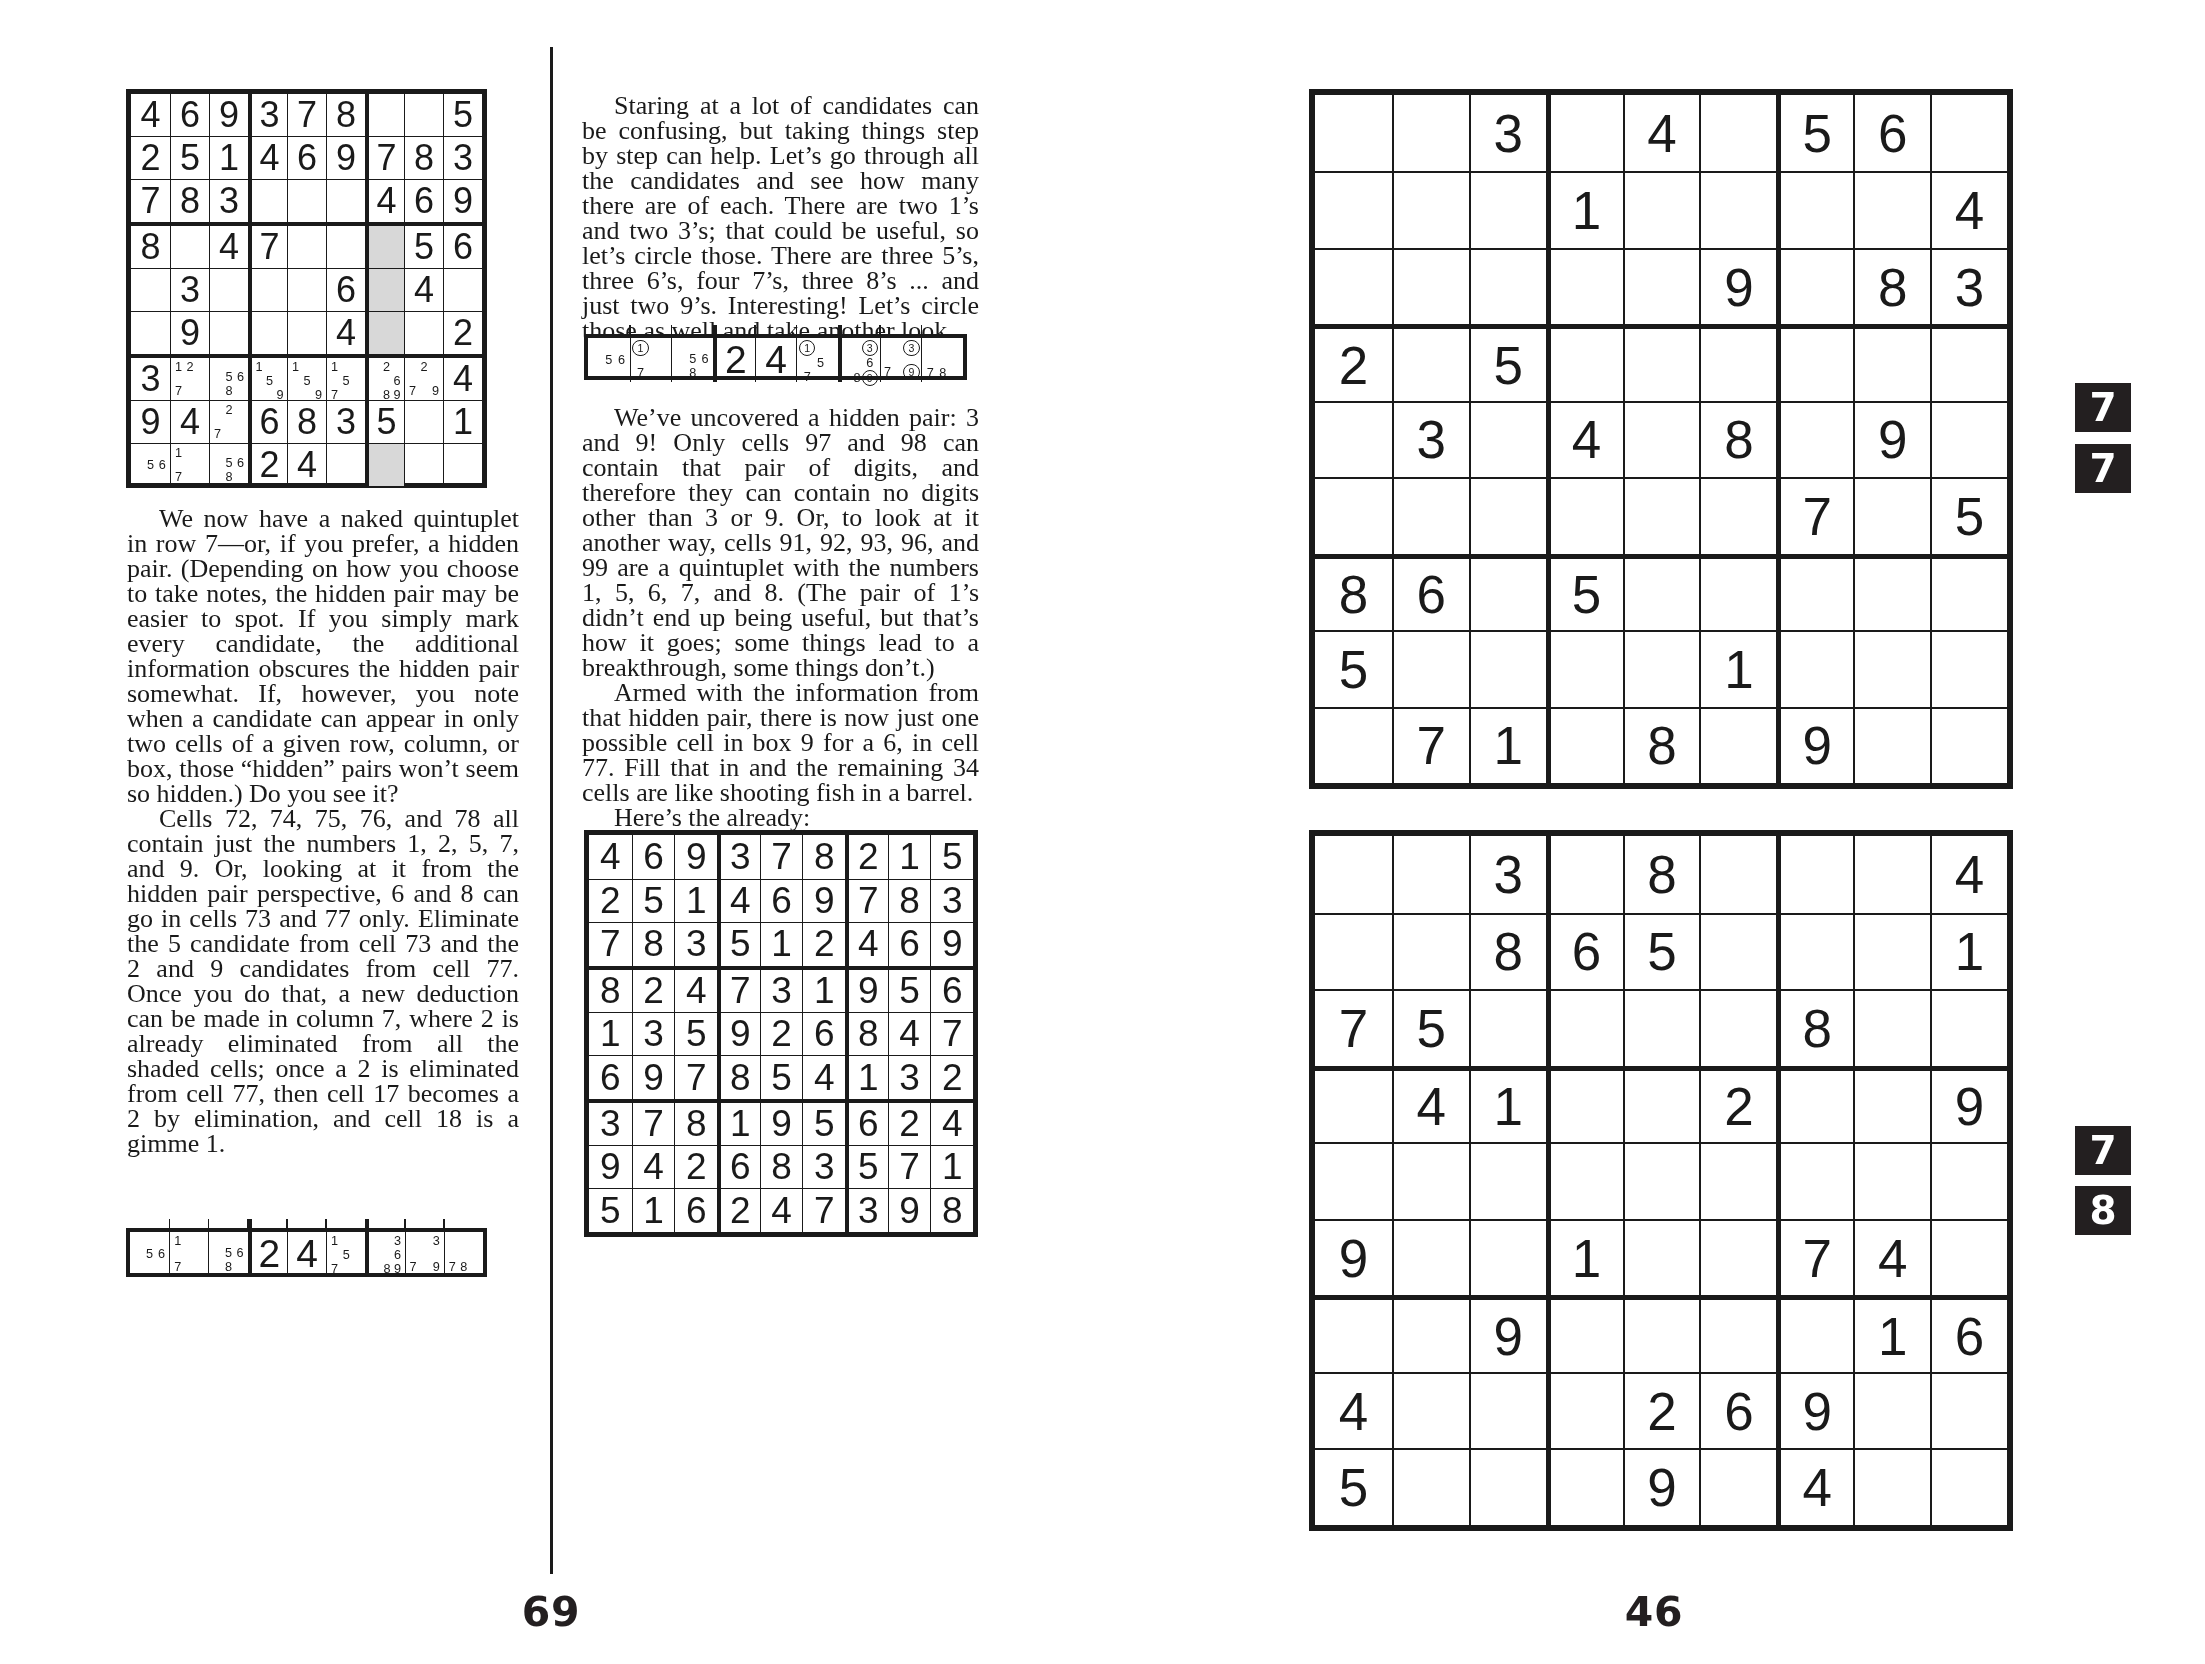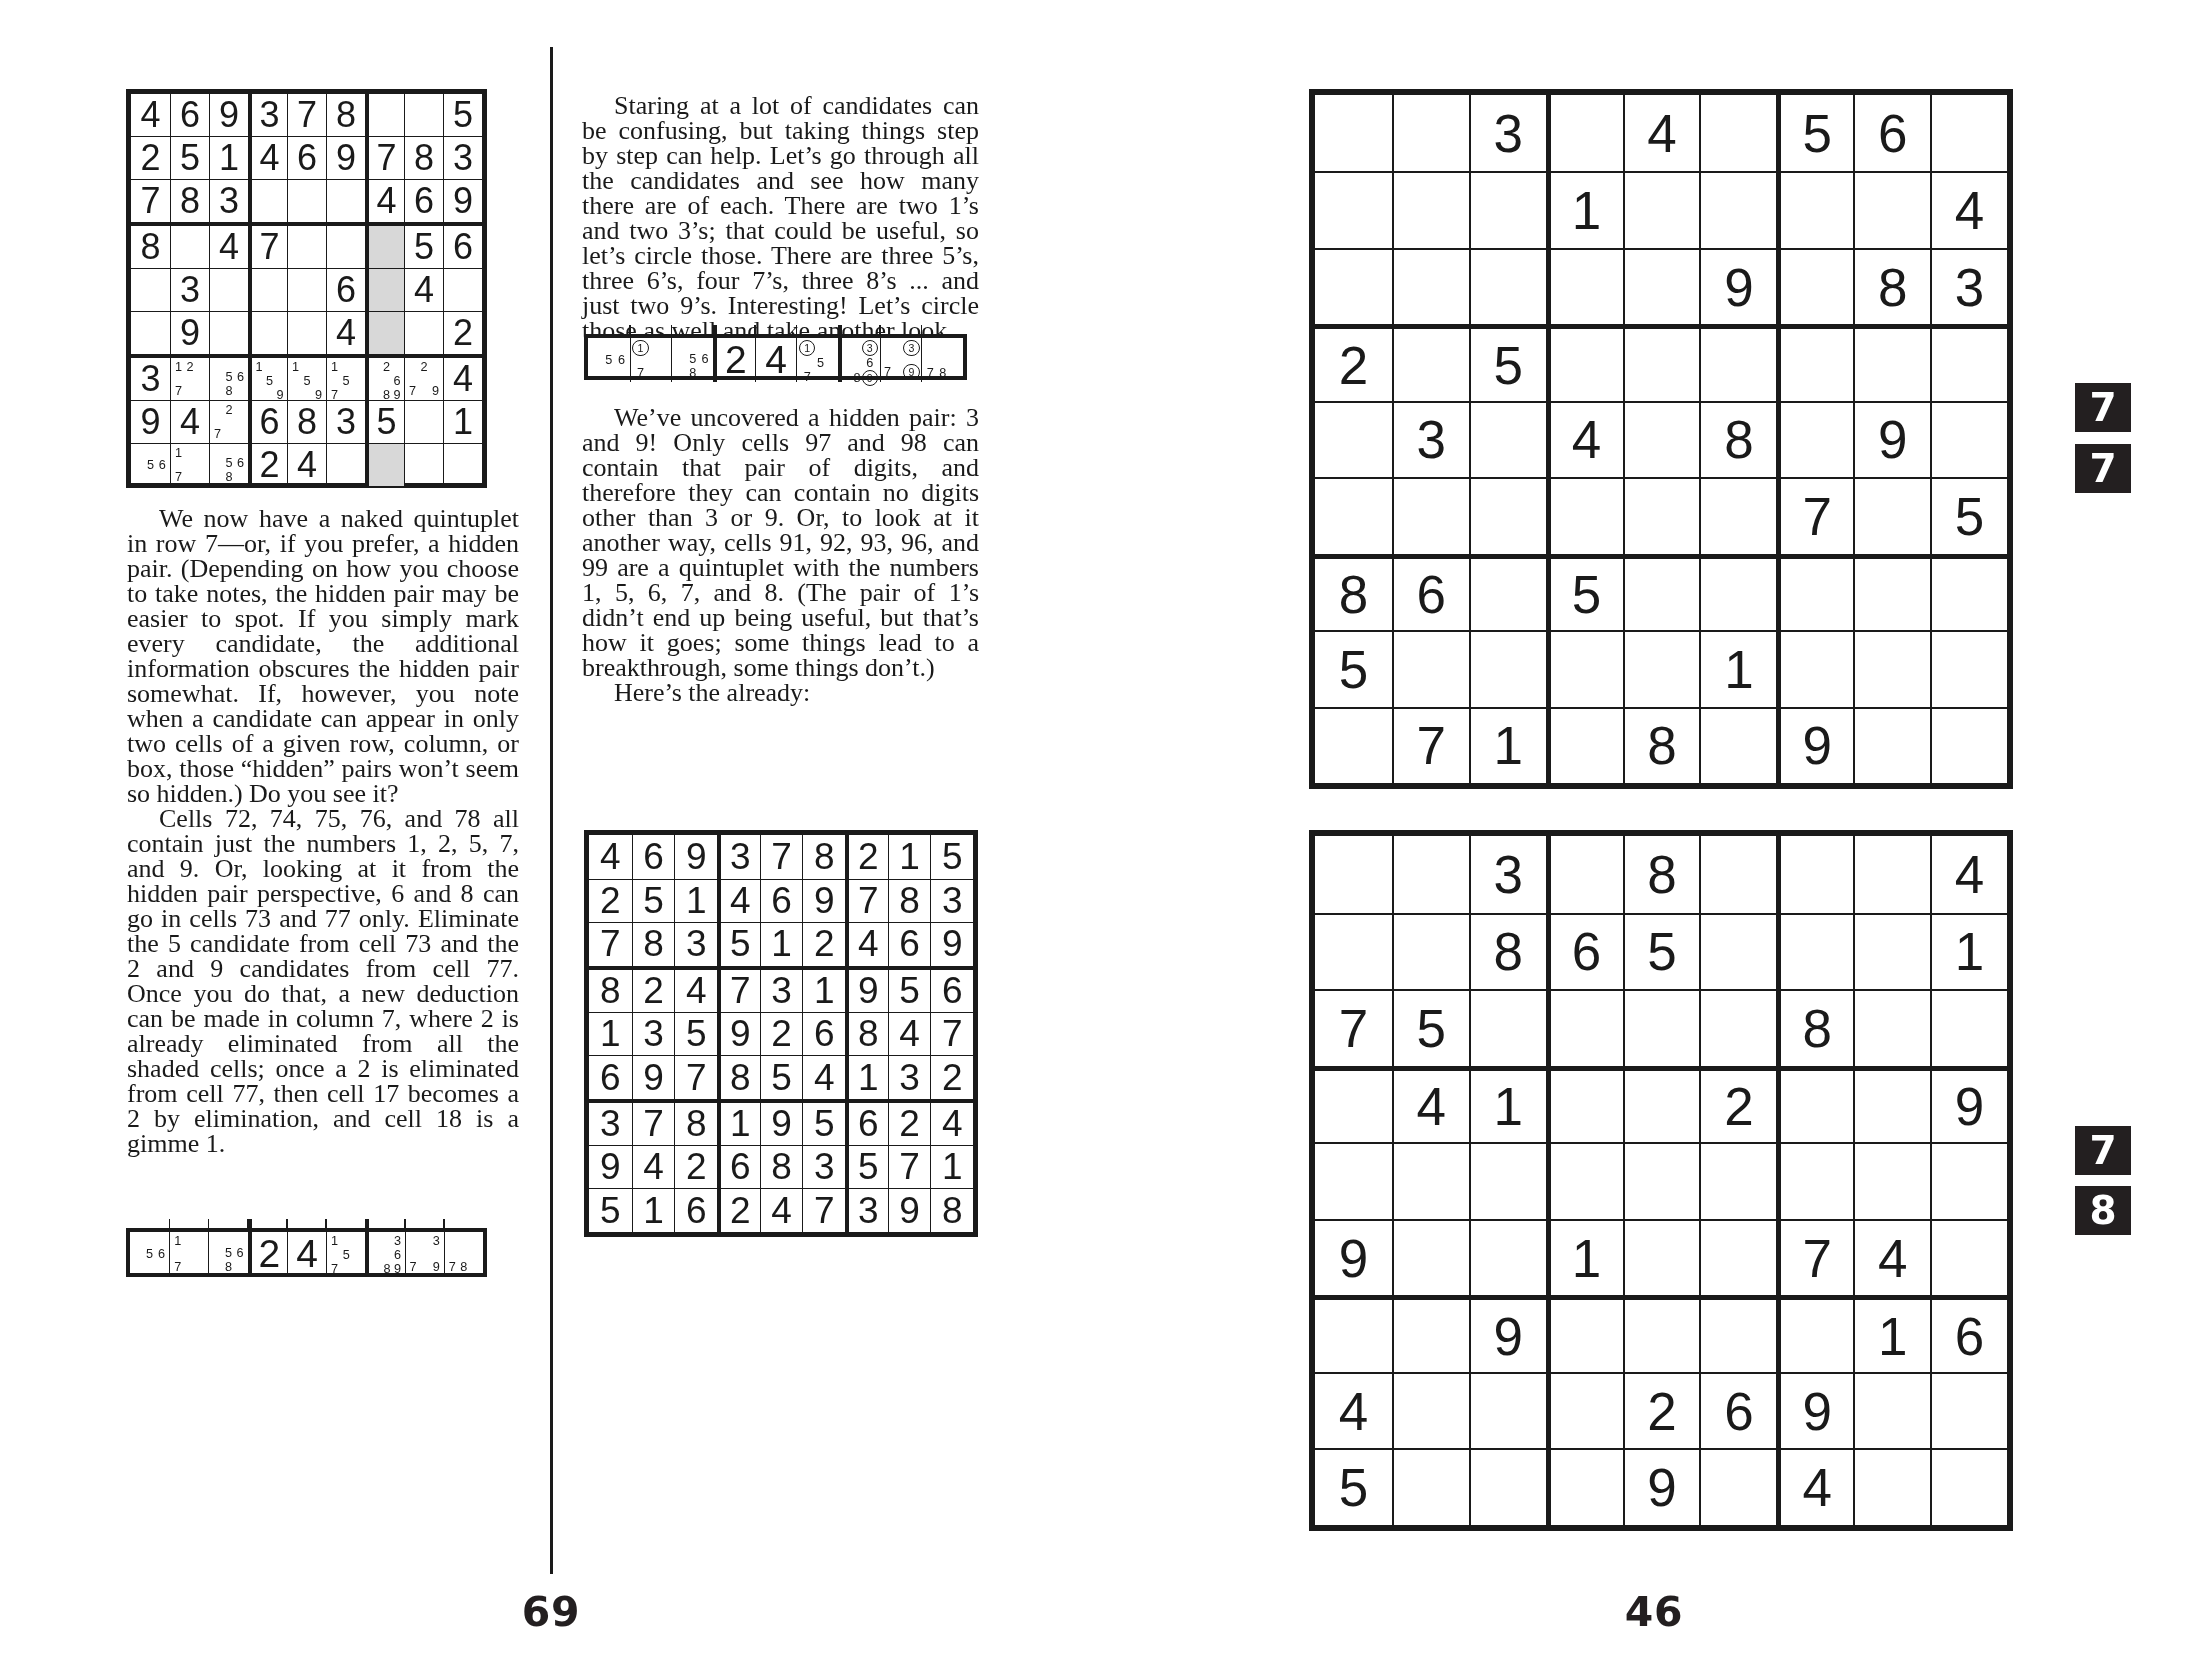--- a/index.html
+++ b/index.html
@@ -579,20 +579,21 @@
           <div class="cand" style="font-size: 12.7px;"></div>
           <div class="cand" style="font-size: 12.7px;">7</div>
           <div class="cand" style="font-size: 12.7px;">8</div>
           <div class="cand" style="font-size: 12.7px;"></div>
         </div>
       </div>
     </div>
 
   <div class="textcol" style="left:582px;top:405px;width:397px;">
     <p>We’ve uncovered a hidden pair: 3 and 9! Only cells 97 and 98 can contain that pair of digits, and therefore they can contain no digits other than 3 or 9. Or, to look at it another way, cells 91, 92, 93, 96, and 99 are a quintuplet with the numbers 1, 5, 6, 7, and 8. (The pair of 1’s didn’t end up being useful, but that’s how it goes; some things lead to a breakthrough, some things don’t.)</p>
+    <p>Armed with the information from that hidden pair, there is now just one possible cell in box 9 for a 6, in cell 77. Fill that in and the remaining 34 cells are like shooting fish in a barrel.</p>
     <p>Here’s the already:</p>
   </div>
 
   <div class="grid" style="left:584px;top:830px;width:394px;height:407px;border-width:5.1px;">
       <div class="cell" style="border-left-width: 0px; border-top-width: 0px;">
         <span class="digit" style="font-size: 37px;">4</span>
       </div>
       <div class="cell" style="border-left-width: 1.7px; border-top-width: 0px;">
         <span class="digit" style="font-size: 37px;">6</span>
       </div>

